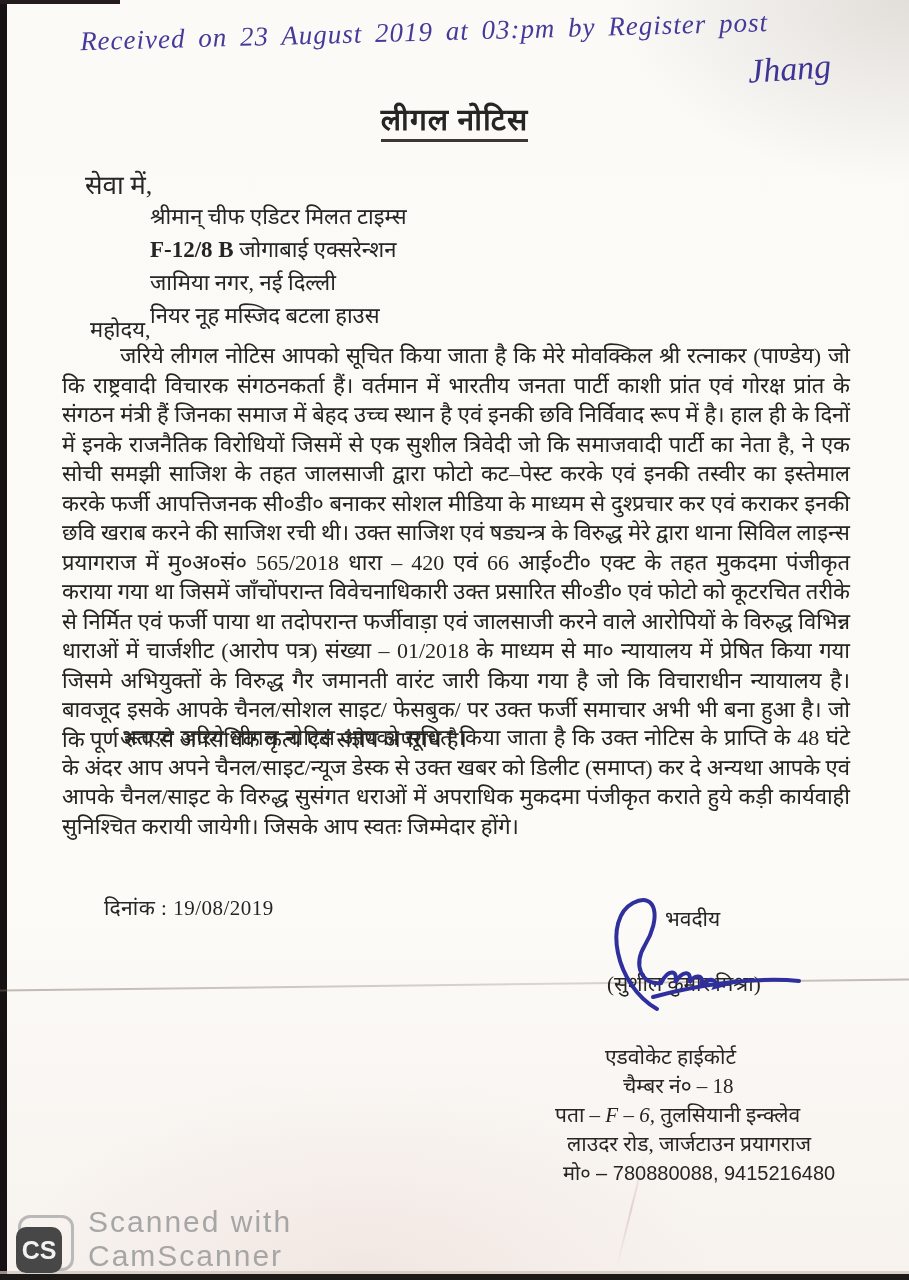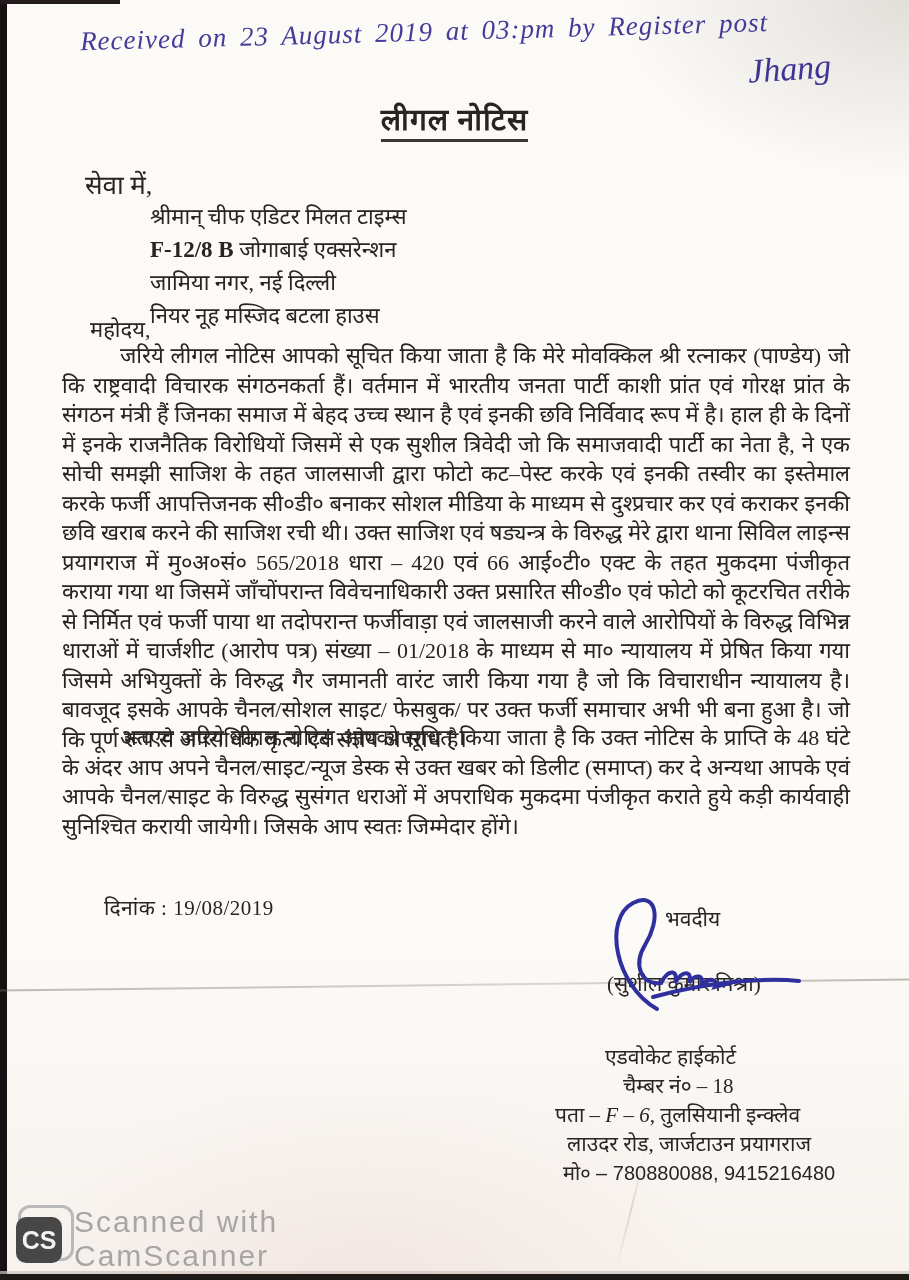--- a/index.html
+++ b/index.html
@@ -72,21 +72,21 @@
   .sig-scribble { position:absolute; left:40px; top:-12px; width:220px; height:120px; }
   .sig-name   { margin-top:36px; padding-left:52px; }
   .sig-desig  { padding-left:50px;margin-top:44px; }
   .sig-chamber{ padding-left:68px; }
   .sig-addr1  { padding-left:0px; }
   .sig-addr1 .latin-it { font-style:italic; font-family:"Liberation Serif", serif; }
   .sig-addr2  { padding-left:12px; }
   .sig-mobile { padding-left:8px; font-family:"Liberation Sans", "DejaVu Sans", sans-serif; font-size:20px; }
 
   
-  .watermark { position:absolute; left:16px; top:1205px; display:flex; align-items:flex-start; }
+  .watermark { position:absolute; left:16px; top:1205px; display:flex; align-items:flex-end; gap:14px; }
   .cs-badge { position:relative; width:58px; height:58px; }
   .cs-badge .outline {
     position:absolute; right:0; top:0; width:50px; height:50px;
     border:3px solid #b9b9b9; border-radius:12px;
   }
   .cs-badge .inner {
     position:absolute; left:0; bottom:0; width:46px; height:46px;
     background:#474747; border-radius:10px;
     display:flex; align-items:center; justify-content:center;
     color:#f2f2f2; font-family:"Liberation Sans", sans-serif; font-weight:bold; font-size:25px;

